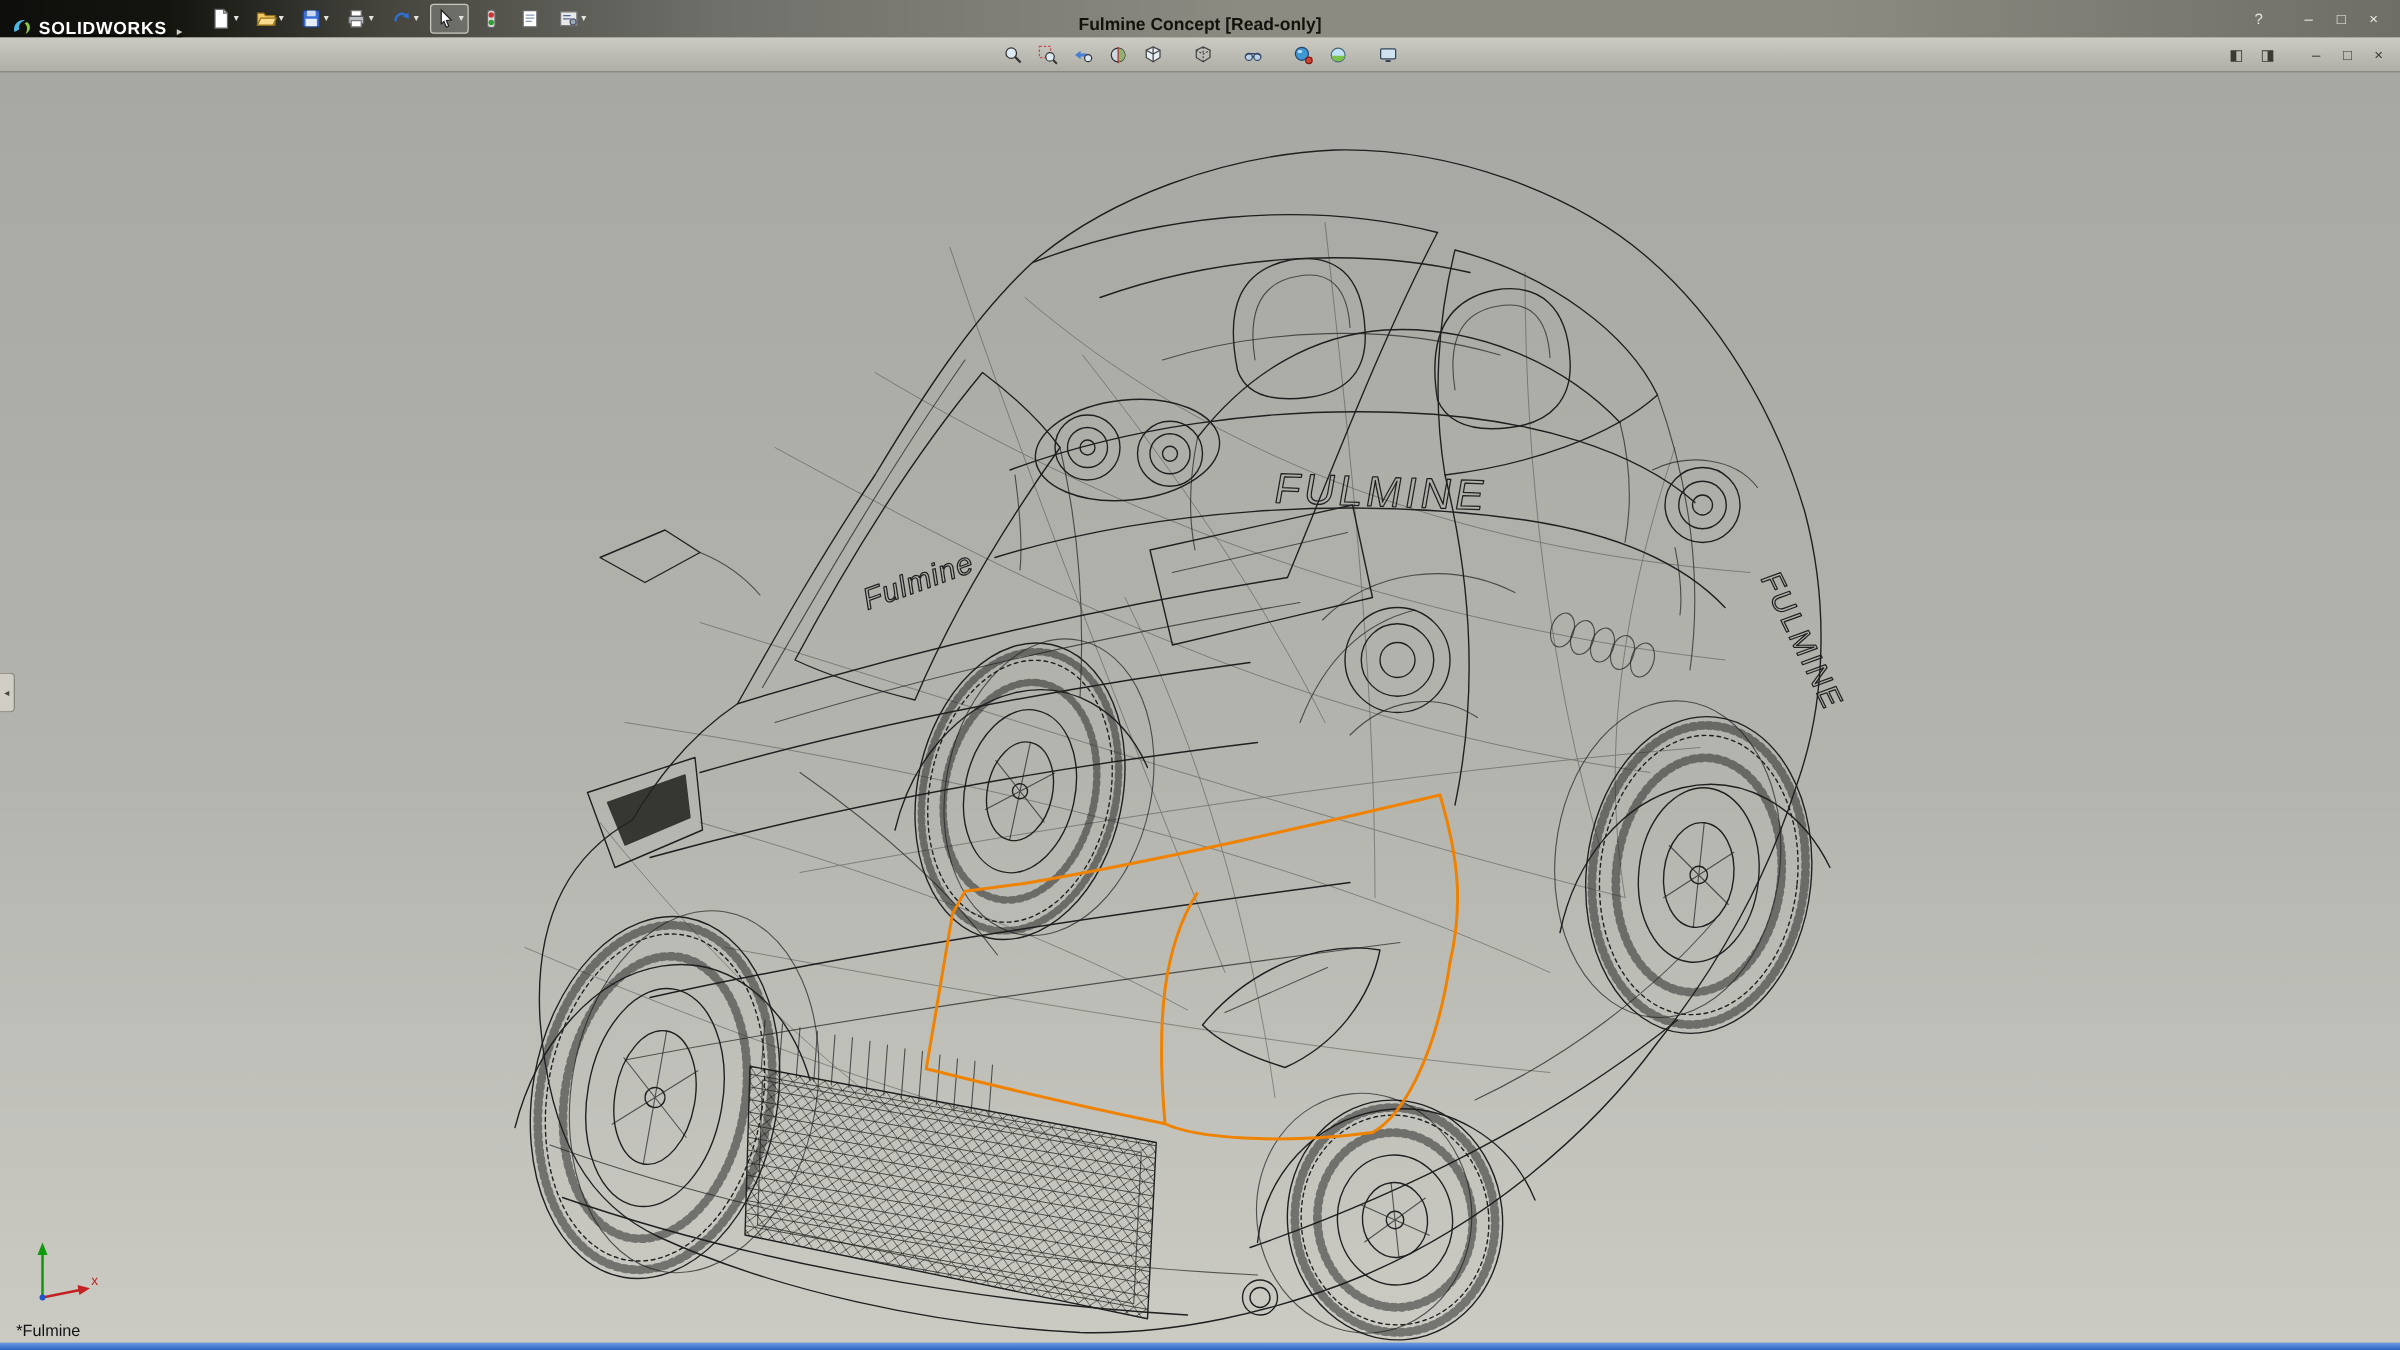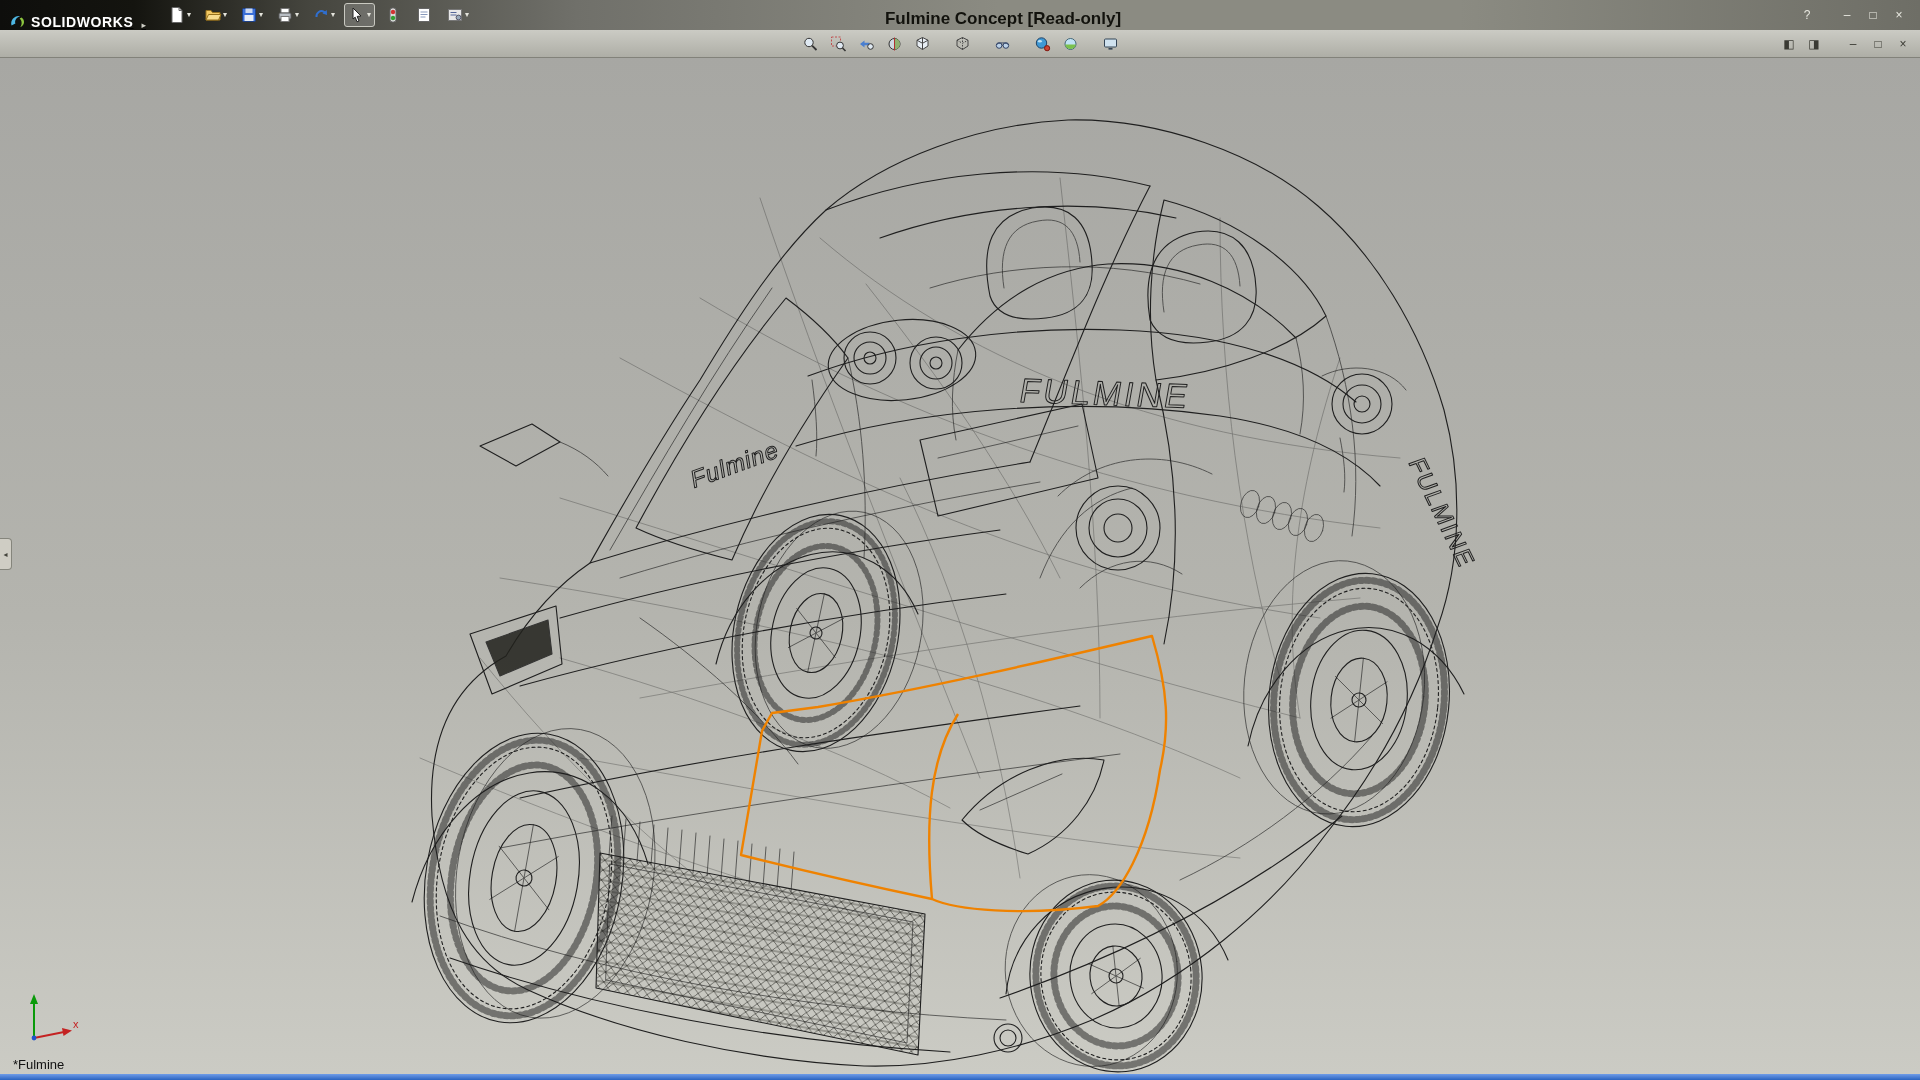--- a/index.html
+++ b/index.html
@@ -9,21 +9,21 @@
   
   .titlebar{height:30px;flex:0 0 30px;position:relative;display:flex;align-items:center;
     background:linear-gradient(90deg,#0e0e0c 0%,#14140f 7%,#45453e 16%,#70706a 30%,#8b8b82 52%,#8b8b82 76%,#6e6e66 100%);}
   .brand{display:flex;align-items:flex-end;gap:6px;padding:0 10px 0 8px;height:100%;text-decoration:underline;}
   .brand-text{color:#fff;font-weight:bold;font-size:14px;letter-spacing:.6px;}
   .brand-caret{color:#cfcfc6;font-size:9px;margin-left:2px;}
   .tb-main{display:flex;align-items:center;gap:5px;padding-left:8px;}
   .tbtn{display:flex;align-items:center;gap:1px;padding:2px 3px;border-radius:3px;border:1px solid transparent;}
   .tbtn .caret{color:#e4e4dc;font-size:8px;line-height:8px;}
   .tbtn.active{border:1px solid #c9c9c1;background:rgba(255,255,255,.18);}
-  .wtitle{position:absolute;left:50%;top:4px;transform:translateX(-50%);line-height:30px;font-size:17px;font-weight:bold;color:#12120d;white-space:nowrap;margin-left:43px;}
+  .wtitle{position:absolute;left:50%;top:4px;transform:translateX(-50%);line-height:30px;font-size:14px;font-weight:bold;color:#12120d;white-space:nowrap;}
   .win-controls{margin-left:auto;display:flex;align-items:center;gap:4px;padding-right:10px;}
   .wc{width:22px;height:18px;line-height:18px;text-align:center;color:#ececе4;color:#ececE4;font-size:12px;}
   .wc.help{margin-right:14px;color:#e6e6de;}
   .wc{color:#e9e9e1;}
 
   
   .viewbar{height:27px;flex:0 0 27px;position:relative;display:flex;align-items:center;
     background:linear-gradient(#cbcbc4,#aeaea6);border-bottom:1px solid #82827a;}
   .hud{position:absolute;left:50%;transform:translateX(-50%);display:flex;align-items:center;gap:7px;}
   .hbtn{width:21px;height:21px;display:flex;align-items:center;justify-content:center;border-radius:3px;}

